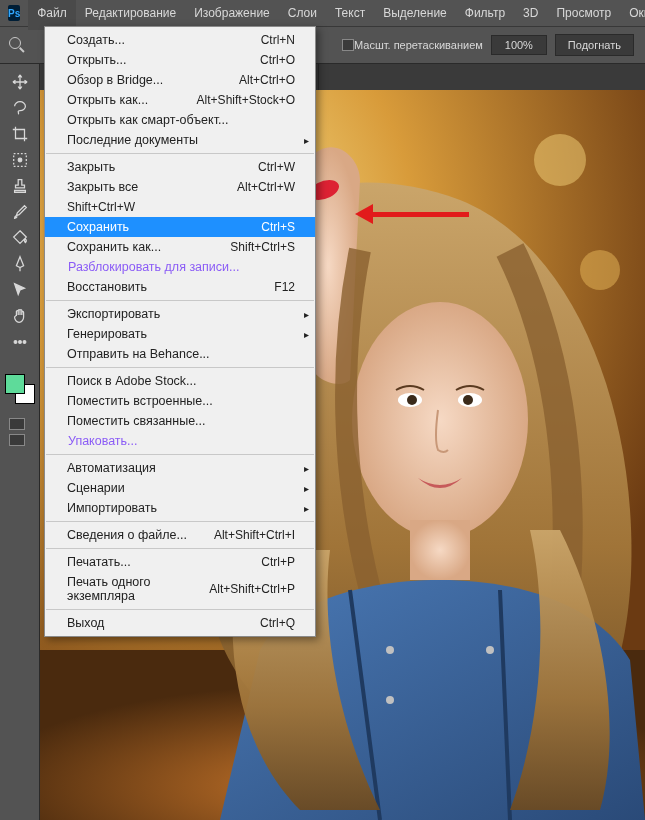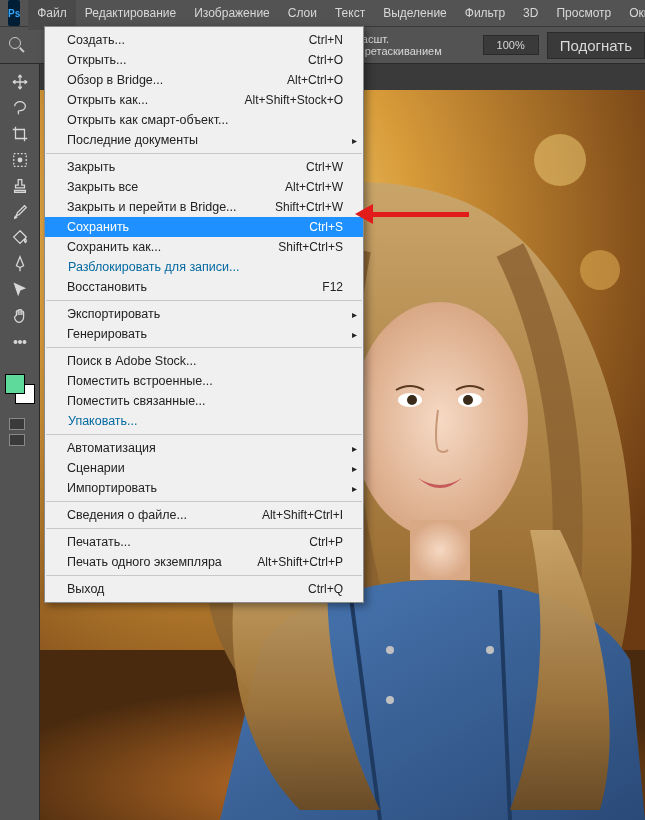--- a/index.html
+++ b/index.html
@@ -1,48 +1,48 @@
 <!DOCTYPE html>
 <html><head>
 <meta charset="utf-8">
 <style>
   * { box-sizing: border-box; margin: 0; padding: 0; font-family: "Segoe UI", Tahoma, sans-serif; }
   body { width: 645px; height: 820px; background: #323232; overflow: hidden; position: relative; }
   .menubar { height: 26px; background: #535353; display: flex; align-items: center; padding-left: 8px; color: #d8d8d8; font-size: 12px; }
-  .ps-logo { width: 20px; height: 26px; background: #001e36; color: #31a8ff; font-weight: bold; font-size: 10px; display: flex; align-items: center; justify-content: center; border-radius: 2px; margin-right: 8px; }
+  .ps-logo { width: 20px; height: 16px; background: #001e36; color: #31a8ff; font-weight: bold; font-size: 10px; display: flex; align-items: center; justify-content: center; border-radius: 2px; margin-right: 8px; }
   .menu-item { padding: 0 9px; height: 34px; display: flex; align-items: center; cursor: default; }
   .menu-item.active { background: #4a4a4a; }
   .optbar { height: 38px; background: #535353; border-top: 1px solid #383838; border-bottom: 1px solid #2a2a2a; display: flex; align-items: center; padding-left: 8px; color: #d8d8d8; font-size: 11px; gap: 8px; }
   .opt-search { width: 18px; height: 18px; position: relative; }
   .opt-search::before { content: ""; position: absolute; width: 10px; height: 10px; border: 1.5px solid #c8c8c8; border-radius: 50%; left: 1px; top: 1px; }
   .opt-search::after { content: ""; position: absolute; width: 6px; height: 1.5px; background: #c8c8c8; transform: rotate(45deg); left: 11px; top: 13px; }
   .opt-check { display: flex; align-items: center; }
   .opt-checkbox { width: 12px; height: 12px; border: 1px solid #888; background: #3a3a3a; }
   .opt-field { background: #3a3a3a; border: 1px solid #2a2a2a; padding: 3px 8px; font-size: 11px; color: #d8d8d8; min-width: 56px; text-align: center; }
-  .opt-btn { background: #3a3a3a; border: 1px solid #2a2a2a; padding: 4px 12px; font-size: 15px; color: #d8d8d8; }
+  .opt-btn { background: #3a3a3a; border: 1px solid #2a2a2a; padding: 4px 12px; font-size: 11px; color: #d8d8d8; }
   .main { display: flex; height: calc(820px - 64px); }
   .toolbox { width: 40px; background: #535353; border-right: 1px solid #2a2a2a; display: flex; flex-direction: column; align-items: center; padding-top: 6px; gap: 2px; }
   .tool { width: 28px; height: 24px; display: flex; align-items: center; justify-content: center; color: #d8d8d8; cursor: default; position: relative; }
   .tool svg { width: 18px; height: 18px; stroke: #d8d8d8; fill: none; stroke-width: 1.4; }
   .swatches { margin-top: 18px; width: 30px; height: 30px; position: relative; }
   .sw-fg { position: absolute; width: 20px; height: 20px; background: #5edb9a; border: 1px solid #000; left: 0; top: 0; z-index: 2; }
   .sw-bg { position: absolute; width: 20px; height: 20px; background: #ffffff; border: 1px solid #000; right: 0; bottom: 0; }
   .mini-icons { margin-top: 12px; width: 30px; display: flex; flex-direction: column; gap: 4px; align-items: flex-start; padding-left: 4px;}
   .mini { width: 16px; height: 12px; border: 1px solid #888; background: #3a3a3a; }
   .docarea { flex: 1; background: #252525; position: relative; overflow: hidden; }
   .tabbar { height: 26px; background: #3a3a3a; display: flex; align-items: center; color: #c8c8c8; font-size: 11px; padding-left: 4px; }
   .doctab { padding: 0 8px; height: 26px; display: flex; align-items: center; gap: 6px; border-right: 1px solid #2a2a2a; }
   .doctab-close { color: #999; font-size: 13px; }
   .canvas { position: absolute; left: 0; top: 26px; right: 0; bottom: 0; overflow: hidden; }
   .canvas-inner { width: 100%; height: 100%; }
   
-  .dropdown { position: absolute; left: 44px; top: 26px; width: 320px; background: #f0f0f0; border: 1px solid #8a8a8a; box-shadow: 3px 3px 8px rgba(0,0,0,0.4); z-index: 50; padding: 3px 0; }
+  .dropdown { position: absolute; left: 44px; top: 26px; width: 272px; background: #f0f0f0; border: 1px solid #8a8a8a; box-shadow: 3px 3px 8px rgba(0,0,0,0.4); z-index: 50; padding: 3px 0; }
   .dd-item { display: flex; justify-content: space-between; align-items: center; padding: 3px 20px 3px 22px; font-size: 12.5px; color: #222; cursor: default; position: relative; }
   .dd-item.selected { background: #1e90ff; color: #fff; }
-  .dd-item.disabled { color: #0369a1; padding-left: 23px; }
+  .dd-item.disabled { color: #8b5cf6; padding-left: 23px; }
   .dd-item.has-sub::after { content: "▸"; position: absolute; right: 6px; font-size: 10px; }
   .dd-sep { height: 1px; background: #c8c8c8; margin: 3px 1px; }
   .dd-shortcut { font-size: 12px; }
   
   .arrow { position: absolute; left: 355px; top: 206px; z-index: 60; }
   .arrow-line { position: absolute; left: 14px; top: 6px; width: 100px; height: 5px; background: #e21b1b; }
   .arrow-head { position: absolute; left: 0; top: -2px; width: 0; height: 0; border-right: 18px solid #e21b1b; border-top: 10px solid transparent; border-bottom: 10px solid transparent; }
 </style>
 </head>
 <body>
@@ -249,21 +249,20 @@
     <div class="dd-sep"></div>
     <div class="dd-item">
       <span>Закрыть</span>
       <span class="dd-shortcut">Ctrl+W</span>
     </div>
     <div class="dd-item">
       <span>Закрыть все</span>
       <span class="dd-shortcut">Alt+Ctrl+W</span>
     </div>
     <div class="dd-item">
-      <span>Закрыть и перейти в Bridge...</span>
       <span class="dd-shortcut">Shift+Ctrl+W</span>
     </div>
     <div class="dd-item selected">
       <span>Сохранить</span>
       <span class="dd-shortcut">Ctrl+S</span>
     </div>
     <div class="dd-item">
       <span>Сохранить как...</span>
       <span class="dd-shortcut">Shift+Ctrl+S</span>
     </div>
@@ -273,20 +272,23 @@
     <div class="dd-item">
       <span>Восстановить</span>
       <span class="dd-shortcut">F12</span>
     </div>
     <div class="dd-sep"></div>
     <div class="dd-item has-sub">
       <span>Экспортировать</span>
     </div>
     <div class="dd-item has-sub">
       <span>Генерировать</span>
+    </div>
+    <div class="dd-item">
+      <span>Отправить на Behance...</span>
     </div>
     <div class="dd-sep"></div>
     <div class="dd-item">
       <span>Поиск в Adobe Stock...</span>
     </div>
     <div class="dd-item">
       <span>Поместить встроенные...</span>
     </div>
     <div class="dd-item">
       <span>Поместить связанные...</span>

